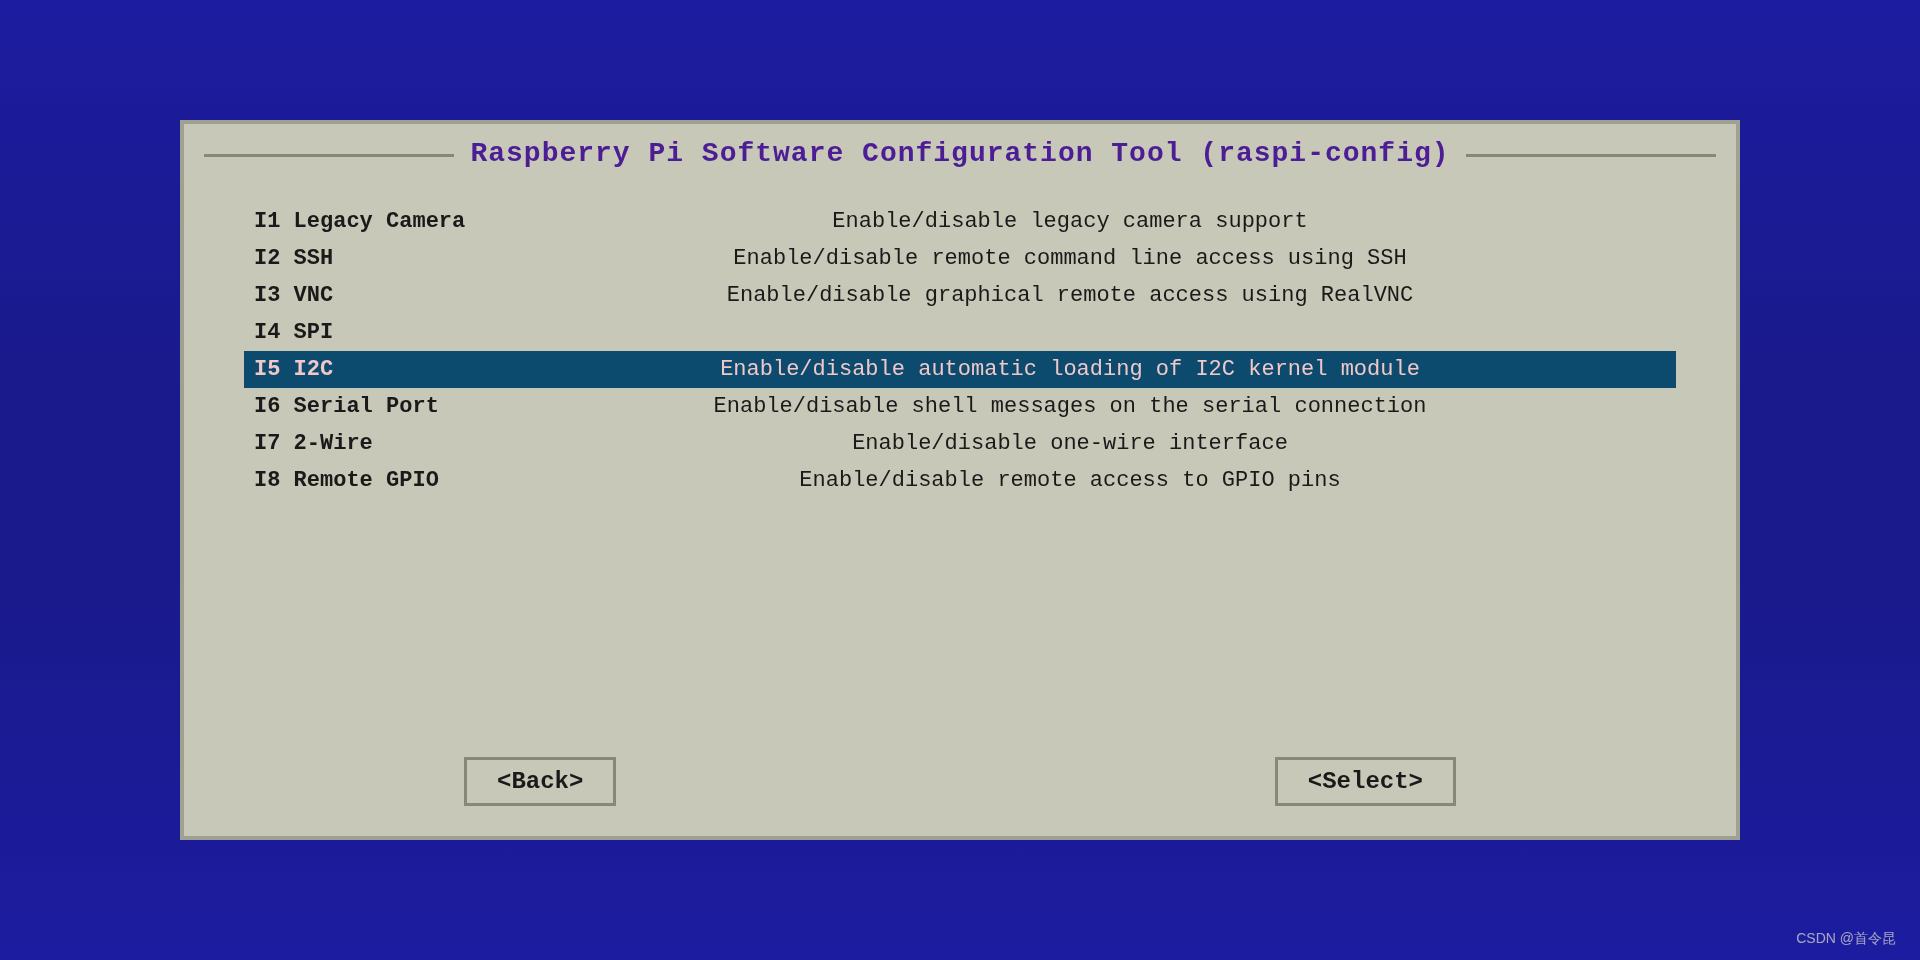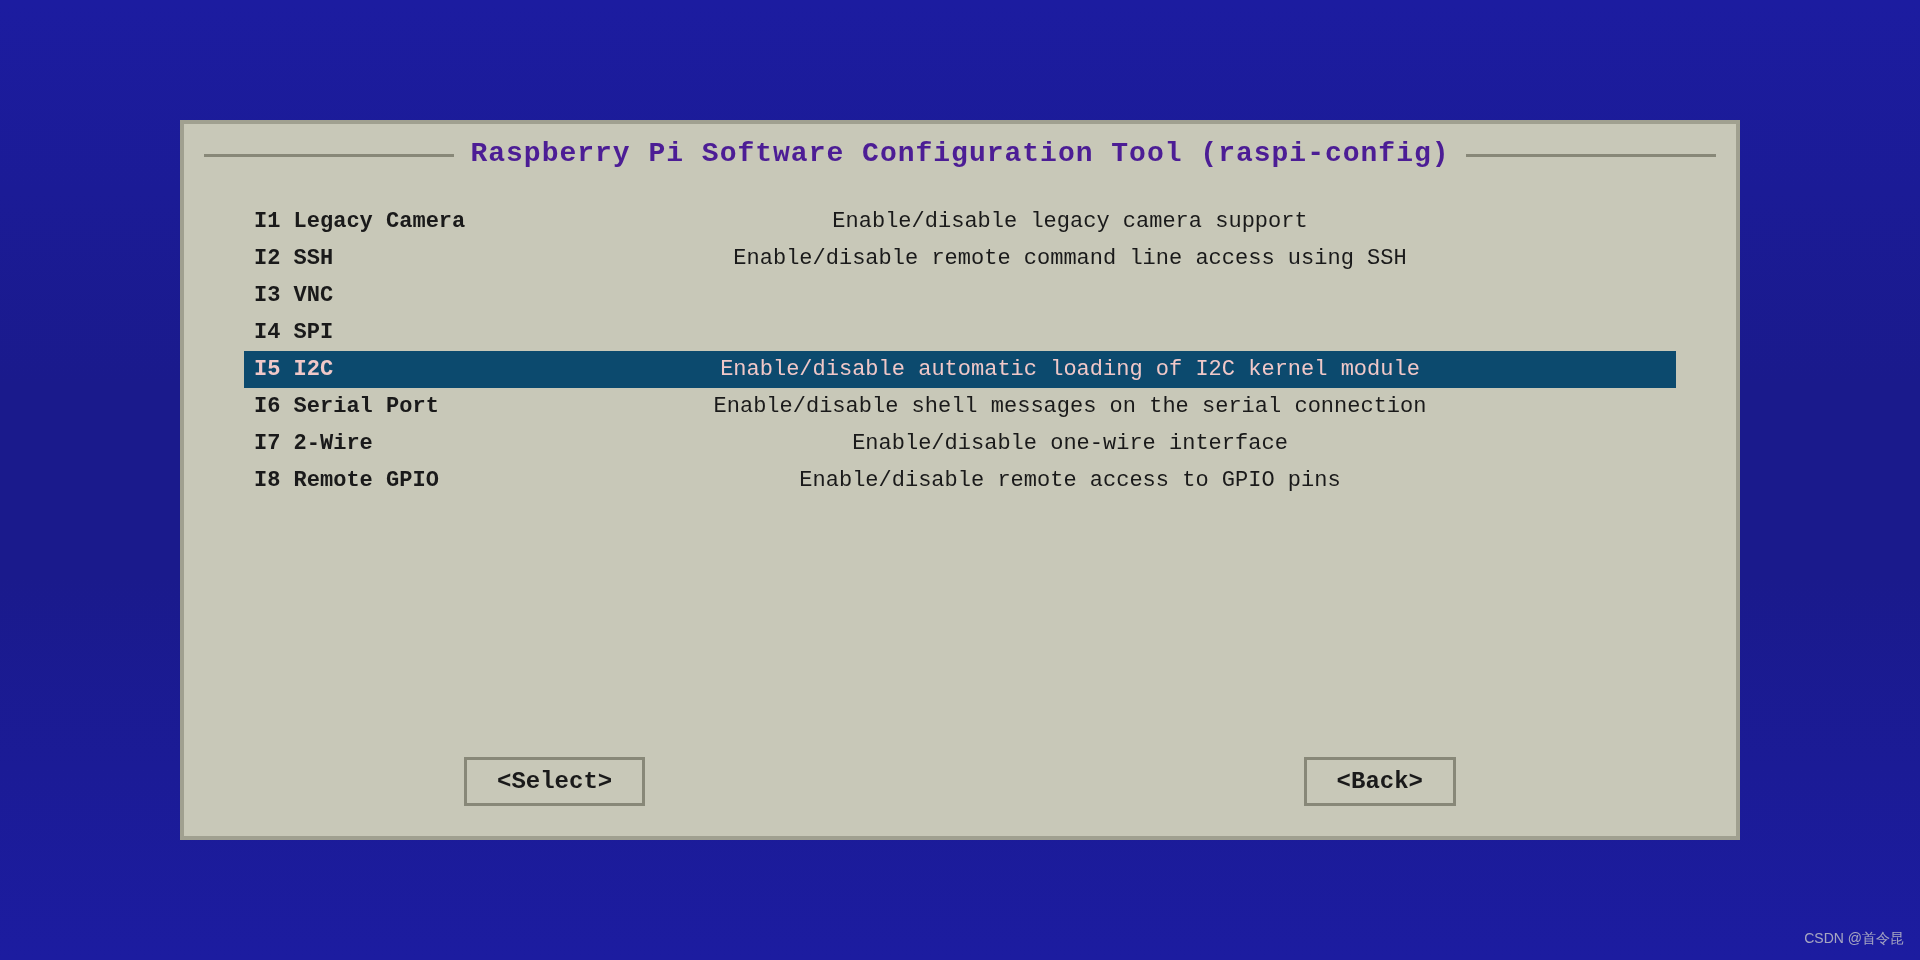--- a/index.html
+++ b/index.html
@@ -133,21 +133,21 @@
       background: #c8c8b8;
       border: 3px solid #888878;
       padding: 8px 30px;
       cursor: pointer;
       font-weight: bold;
     }
 
     .watermark {
       position: absolute;
       bottom: 12px;
-      right: 16px;
+      right: 24px;
       color: #e0e0d0;
       font-size: 14px;
       font-family: Arial, sans-serif;
       opacity: 0.7;
     }
   </style>
 </head>
 <body>
 
 <div class="screen-container">
@@ -161,20 +161,21 @@
     <div class="menu-item">
           <span class="item-id">I1 Legacy Camera</span>
           <span class="item-desc">Enable/disable legacy camera support</span>
         </div>
         <div class="menu-item">
           <span class="item-id">I2 SSH</span>
           <span class="item-desc">Enable/disable remote command line access using SSH</span>
         </div>
         <div class="menu-item">
           <span class="item-id">I3 VNC</span>
+          <span class="item-desc">Enable/disable graphical remote access using RealVNC</span>
         </div>
         <div class="menu-item">
           <span class="item-id">I4 SPI</span>
         </div>
         <div class="menu-item selected">
           <span class="item-id">I5 I2C</span>
           <span class="item-desc">Enable/disable automatic loading of I2C kernel module</span>
         </div>
         <div class="menu-item">
           <span class="item-id">I6 Serial Port</span>
@@ -184,19 +185,19 @@
           <span class="item-id">I7 2-Wire</span>
           <span class="item-desc">Enable/disable one-wire interface</span>
         </div>
         <div class="menu-item">
           <span class="item-id">I8 Remote GPIO</span>
           <span class="item-desc">Enable/disable remote access to GPIO pins</span>
         </div>
       </div>
 
     <div class="buttons-row">
+      <button class="btn">&lt;Back&gt;</button>
       <button class="btn">&lt;Select&gt;</button>
-      <button class="btn">&lt;Back&gt;</button>
     </div>
   </div>
 
   <div class="watermark">CSDN @首令昆</div>
 </div>
 
 </body></html>

